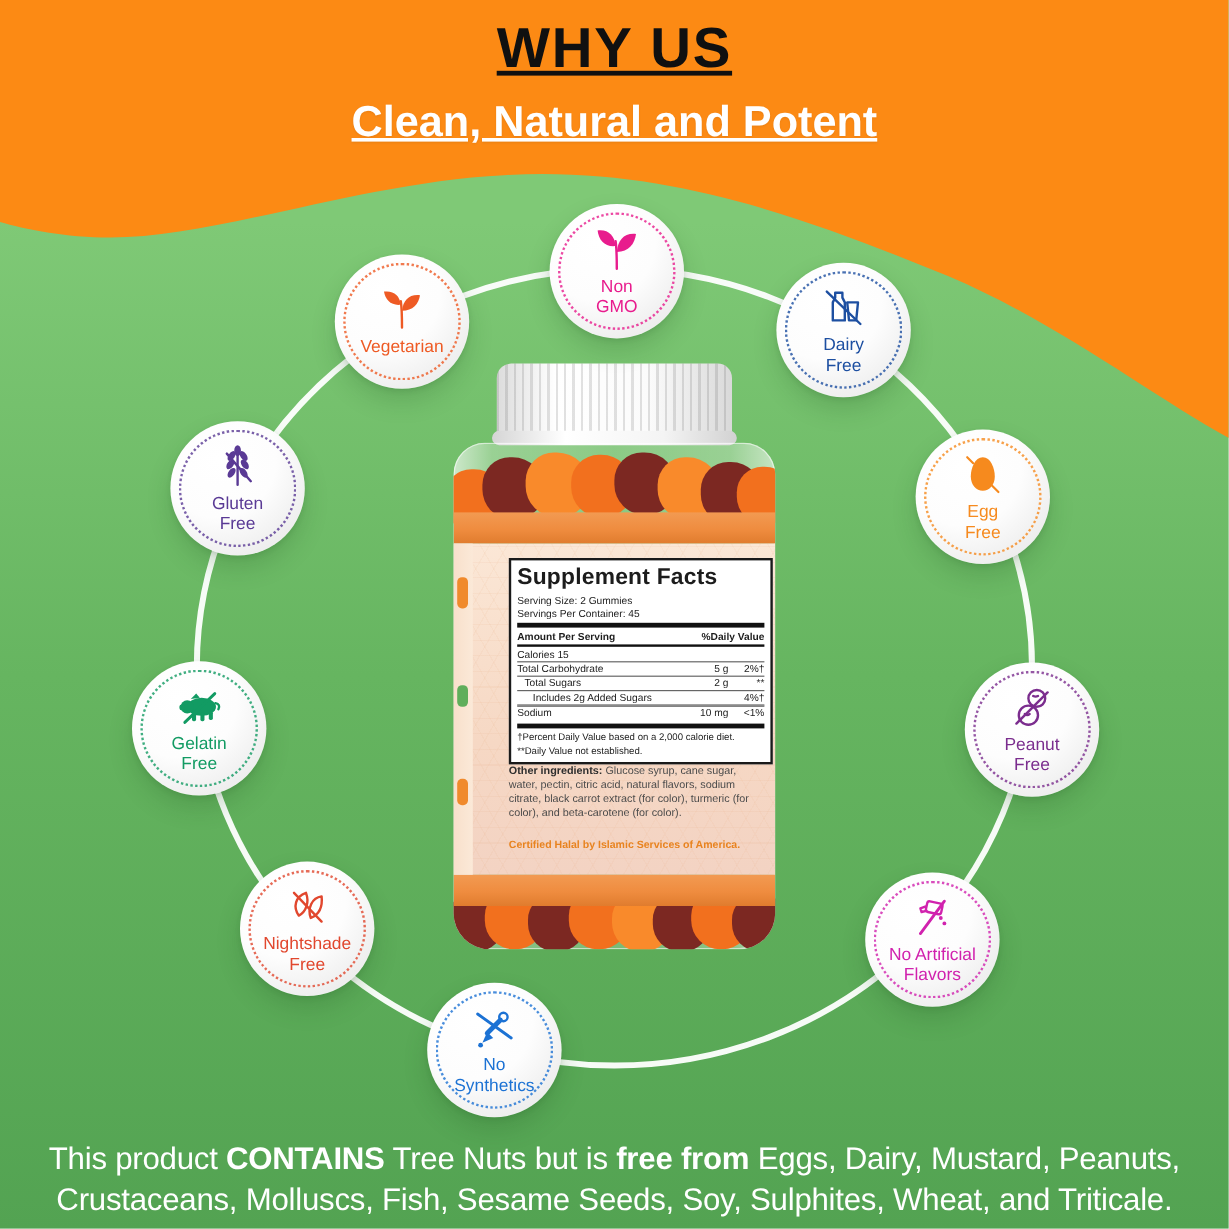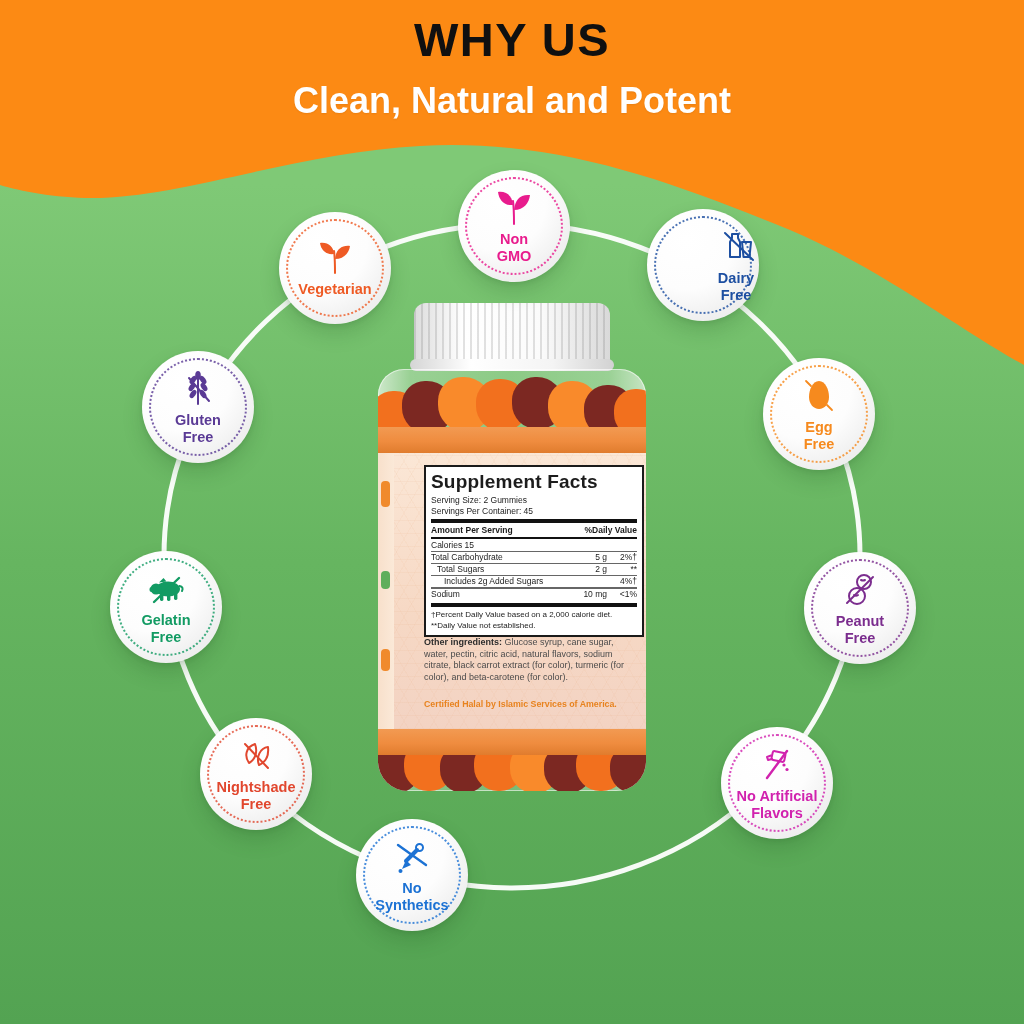--- a/index.html
+++ b/index.html
@@ -3,39 +3,39 @@
 <meta charset="utf-8">
 <style>
   html,body{margin:0;padding:0;}
   body{width:1024px;height:1024px;overflow:hidden;font-family:"Liberation Sans",sans-serif;}
   .stage{position:relative;width:1024px;height:1024px;background:linear-gradient(180deg,var(--green-top,#7FC976) 18%,#66B560 55%,var(--green-bottom,#53A352) 100%);overflow:hidden;}
 
   
   .wave-svg{position:absolute;left:0;top:0;width:1024px;height:400px;display:block;}
   .wave-svg path{fill:var(--orange,#FC8A14);}
 
-  .hdr{position:absolute;left:0;width:1024px;text-align:center;z-index:6;}
+  .hdr{position:absolute;left:0;width:1024px;text-align:center;z-index:6;text-decoration:underline;}
   .hdr-title{top:12px;font-size:47px;font-weight:bold;letter-spacing:1.5px;color:#101010;}
   .hdr-sub{top:80px;font-size:36px;font-weight:bold;color:#fff;text-shadow:0 1px 2px rgba(0,0,0,.08);}
 
   
   .ring-svg{position:absolute;left:0;top:0;width:1024px;height:1024px;z-index:1;}
 
   
   .badge{position:absolute;width:112px;height:112px;border-radius:50%;z-index:3;
     background:radial-gradient(circle at 35% 28%,#ffffff 0%,#fdfdfd 45%,#efefef 75%,#e4e4e4 100%);
     box-shadow:0 10px 20px rgba(30,80,30,.20),0 2px 4px rgba(30,80,30,.12);
     display:flex;flex-direction:column;align-items:center;justify-content:center;color:var(--c,#333);}
   .badge::before{content:"";position:absolute;inset:7px;border:2px dotted var(--c,#333);border-radius:50%;opacity:.8;}
   .bicon{width:40px;height:40px;flex:0 0 auto;}
-  .blabel{font-weight:bold;font-size:14.5px;line-height:1.12;text-align:center;margin-top:3px;color:var(--c,#333);}
+  .blabel{font-weight:normal;font-size:14.5px;line-height:1.12;text-align:center;margin-top:3px;color:var(--c,#333);}
   .blabel.sm{font-size:13px;}
   #b-vegetarian{left:279px;top:212px;} #b-vegetarian .blabel{width:100px;}
   #b-nongmo{left:458px;top:170px;}    #b-nongmo .blabel{width:44px;}
-  #b-dairy{left:647px;top:209px;align-items:flex-end;}     #b-dairy .blabel{width:46px;}
+  #b-dairy{left:647px;top:219px;}     #b-dairy .blabel{width:46px;}
   #b-gluten{left:142px;top:351px;}    #b-gluten .blabel{width:56px;}
   #b-egg{left:763px;top:358px;}       #b-egg .blabel{width:42px;}
   #b-gelatin{left:110px;top:551px;}   #b-gelatin .blabel{width:58px;}
   #b-peanut{left:804px;top:552px;}    #b-peanut .blabel{width:58px;}
   #b-nightshade{left:200px;top:718px;} #b-nightshade .blabel{width:88px;}
   #b-flavors{left:721px;top:727px;}   #b-flavors .blabel{width:92px;}
   #b-synthetics{left:356px;top:819px;} #b-synthetics .blabel{width:80px;}
   #b-sweeteners{left:554px;top:823px;} #b-sweeteners .blabel{width:98px;}
 
   
@@ -308,14 +308,17 @@
       <div class="gummy" style="left:26px;top:372px;width:50px;height:50px;background:var(--gummy-orange)"></div>
       <div class="gummy" style="left:62px;top:376px;width:48px;height:48px;background:var(--gummy-dark)"></div>
       <div class="gummy" style="left:96px;top:372px;width:50px;height:50px;background:var(--gummy-orange)"></div>
       <div class="gummy" style="left:132px;top:374px;width:50px;height:50px;background:var(--gummy-orange-light)"></div>
       <div class="gummy" style="left:166px;top:376px;width:48px;height:48px;background:var(--gummy-dark)"></div>
       <div class="gummy" style="left:198px;top:372px;width:50px;height:50px;background:var(--gummy-orange)"></div>
       <div class="gummy" style="left:232px;top:376px;width:48px;height:48px;background:var(--gummy-dark)"></div>
     </div>
   </div>
 
+  <div class="footer-note">
+    <span>This product </span><b>CONTAINS</b><span> Tree Nuts but is </span><b>free from</b><span> Eggs, Dairy, Mustard, Peanuts, Crustaceans, Molluscs, Fish, Sesame Seeds, Soy, Sulphites, Wheat, and Triticale.</span>
+  </div>
 
 </div>
 
 </body></html>

